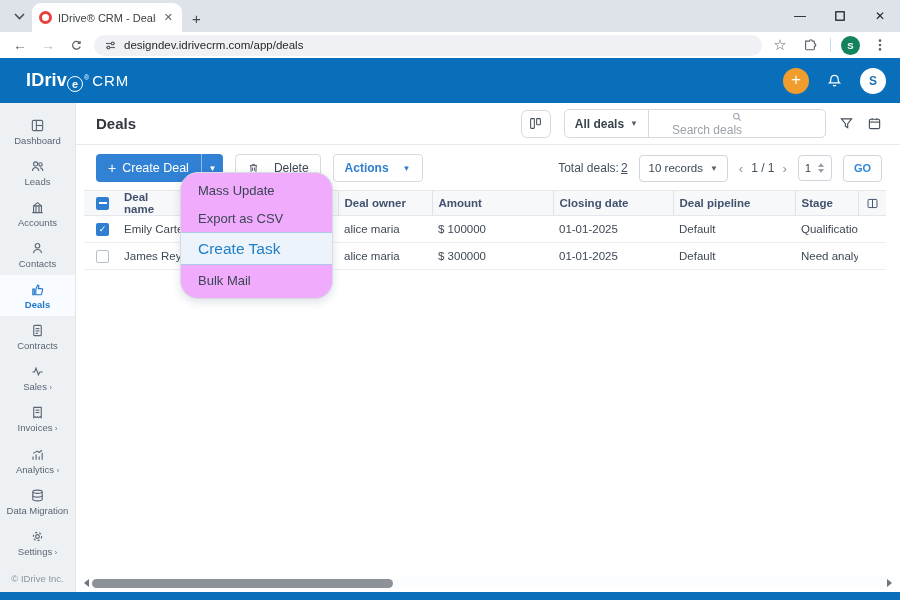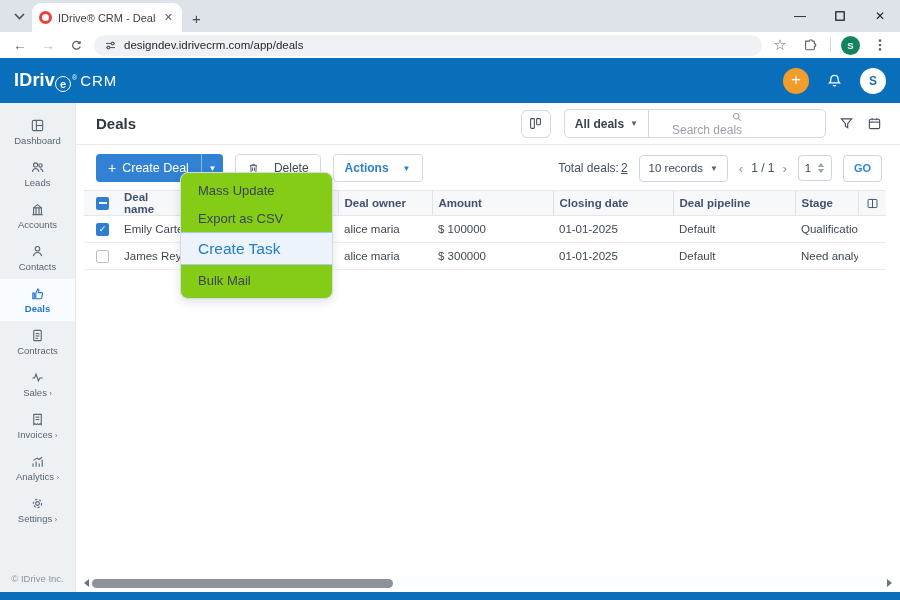--- a/index.html
+++ b/index.html
@@ -23,21 +23,21 @@
   .nav-ico.disabled { color:#b6babf; }
   .url-pill { flex:1; height:21px; background:#eff1f4; border-radius:11px; display:flex; align-items:center; padding:0 10px; gap:7px; max-width:668px; }
   .url-text { font-size:11.5px; color:#27292b; }
   .urlbar-right { display:flex; align-items:center; gap:10px; margin-left:auto; }
   .chrome-sep { width:1px; height:14px; background:#c6dcf0; }
   .chrome-avatar { width:19px; height:19px; border-radius:50%; background:#13835c; color:#fff; font-size:9.5px; font-weight:bold; display:flex; align-items:center; justify-content:center; }
 
   
   .appheader { position:absolute; top:58px; left:0; right:0; height:45px; background:#0a6fba; display:flex; align-items:center; padding:0 14px; }
   .logo { display:flex; align-items:baseline; color:#fff; }
-  .logo-b { font-size:18px; font-weight:bold; letter-spacing:.2px; }
+  .logo-b { font-size:18px; font-weight:bold; letter-spacing:.2px;margin-left:12px; }
   .logo-e { width:16px; height:16px; border:1.6px solid #fff; border-radius:50%; font-size:11px; font-weight:bold; display:inline-flex; align-items:center; justify-content:center; transform:translateY(2px); }
   .logo-reg { font-size:7px; transform:translateY(-6px); margin:0 3px 0 1px; }
   .logo-crm { font-size:15px; font-weight:400; letter-spacing:1px; }
   .appheader-right { margin-left:auto; display:flex; align-items:center; gap:17px; }
   .add-btn { width:26px; height:26px; border-radius:50%; background:#f09d2e; color:#fff; font-size:17px; display:flex; align-items:center; justify-content:center; line-height:1; padding-bottom:2px; }
   .hdr-avatar { width:26px; height:26px; border-radius:50%; background:#fff; color:#1c6fae; font-size:12px; font-weight:bold; display:flex; align-items:center; justify-content:center; }
 
   
   .sidebar { position:absolute; top:103px; left:0; width:76px; bottom:8px; background:#eef1f4; border-right:1px solid #e2e6ea; display:flex; flex-direction:column; padding-top:8px; }
   .side-item { height:42px; display:flex; flex-direction:column; align-items:center; justify-content:center; gap:3px; color:#5a6673; }
@@ -93,21 +93,21 @@
   .col-owner { width:94px; } .col-amount { width:121px; } .col-close { width:120px; }
   .col-pipe { width:122px; } .col-stage { width:63px; } .col-cfg { width:28px; }
   .cb { width:13px; height:13px; border-radius:2px; display:inline-block; vertical-align:middle; margin-left:6px; }
   .cb.ind { background:#2e7fd2; position:relative; }
   .cb.ind::after { content:""; position:absolute; left:2.5px; top:5.5px; width:8px; height:2px; background:#fff; }
   .cb.checked { background:#2e7fd2; color:#fff; font-size:9px; text-align:center; line-height:13px; }
   .cb.empty { border:1.5px solid #b8bfc7; background:#fff; }
   .cfg-ico { color:#42526e; }
 
   
-  .menu { position:absolute; left:104px; top:69px; width:153px; background:#84cc16; border:1px solid #d8dce2; border-radius:8px; box-shadow:0 3px 10px rgba(20,40,70,.14); padding:3px 0; z-index:20; }
+  .menu { position:absolute; left:104px; top:69px; width:153px; background:#f0abfc; border:1px solid #d8dce2; border-radius:18px; box-shadow:0 3px 10px rgba(20,40,70,.14); padding:3px 0; z-index:20; }
   .menu-item { height:28px; display:flex; align-items:center; padding:0 17px; font-size:13px; color:#3b4553; }
   .menu-item.active { height:33px; font-size:15.5px; color:#1f7ec7; background:#edf3fa; border-top:1px solid #a9cbe9; border-bottom:1px solid #a9cbe9; }
   .menu-item.last { height:30px; }
 
   
   .hscroll { position:absolute; left:8px; right:8px; bottom:3px; height:12px; display:flex; align-items:center; background:#fcfdfe; }
   .hs-arrow { width:0; height:0; border-top:4px solid transparent; border-bottom:4px solid transparent; flex:none; }
   .hs-left { border-right:5px solid #6f747a; }
   .hs-right { border-left:5px solid #6f747a; }
   .hs-track { flex:1; height:9px; margin:0 3px; position:relative; }
@@ -275,20 +275,30 @@
     <span class="lbl"><span>Invoices</span> <span class="side-caret">›</span></span>
   </div>
   <div class="side-item">
     <svg width="15" height="15" viewBox="0 0 16 16">
         <g fill="none" stroke-width="1.2">
           <path d="M3.2 13.5V10M6.5 13.5V8M9.8 13.5v-3.5M13 13.5V6"></path>
           <path d="M3.5 6.8L7.6 4.4l2 1.5 3.2-2.4"></path>
         </g>
       </svg>
     <span class="lbl"><span>Analytics</span> <span class="side-caret">›</span></span>
+  </div>
+  <div class="side-item">
+    <svg width="15" height="15" viewBox="0 0 16 16">
+        <g fill="none" stroke-width="1.2">
+          <ellipse cx="8" cy="4" rx="5" ry="1.7"></ellipse>
+          <path d="M3 4v8c0 .95 2.2 1.7 5 1.7s5-.75 5-1.7V4"></path>
+          <path d="M3 8c0 .95 2.2 1.7 5 1.7S13 8.95 13 8"></path>
+        </g>
+      </svg>
+    <span class="lbl">Data Migration</span>
   </div>
   <div class="side-item">
     <svg width="15" height="15" viewBox="0 0 16 16">
         <g fill="none" stroke-width="1.2">
           <circle cx="8" cy="8" r="2"></circle>
           <circle cx="8" cy="8" r="4.4" stroke-dasharray="2.3 2.1"></circle>
         </g>
       </svg>
     <span class="lbl"><span>Settings</span> <span class="side-caret">›</span></span>
   </div>

